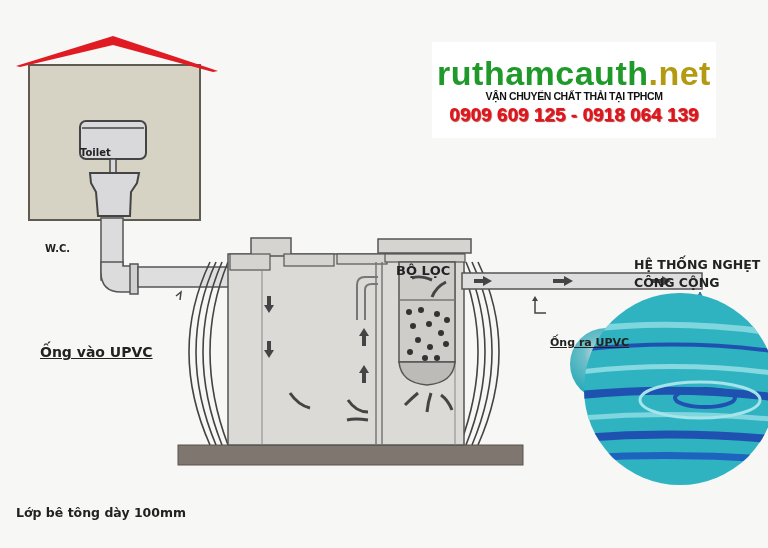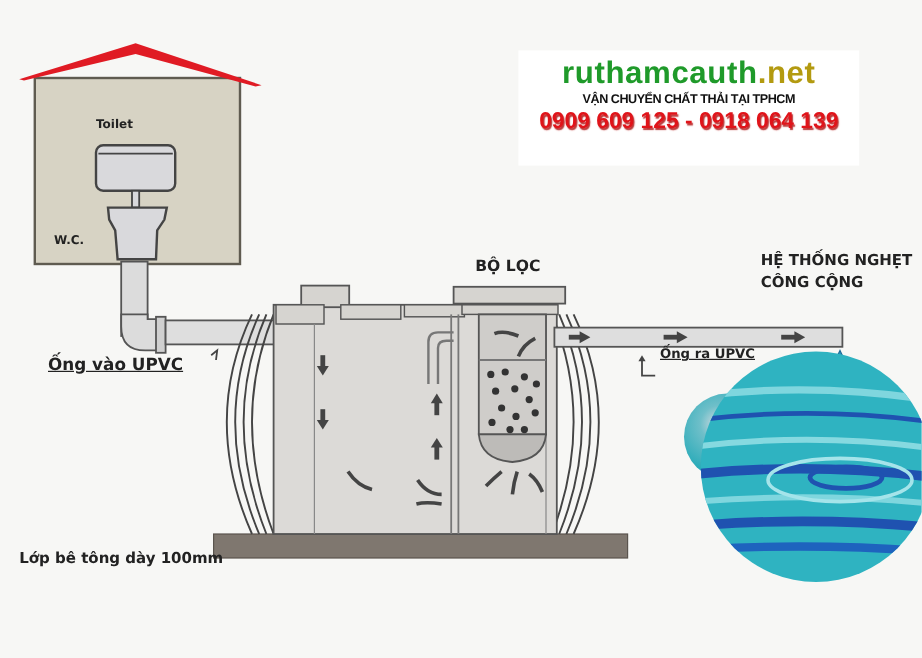--- a/index.html
+++ b/index.html
@@ -1,20 +1,20 @@
 <!DOCTYPE html>
 <html><head>
 <meta charset="utf-8">
 <style>
   html,body{margin:0;padding:0;background:#f7f7f5;}
   body{width:768px;height:548px;position:relative;overflow:hidden;font-family:"DejaVu Sans",sans-serif;}
   svg{position:absolute;left:0;top:0;}
-  .lbl{position:absolute;font-family:"DejaVu Sans",sans-serif;font-weight:bold;color:#222;white-space:nowrap;}
+  .lbl{position:absolute;font-family:"DejaVu Sans",sans-serif;font-weight:bold;color:#222;white-space:nowrap;margin-top:48px;}
   .banner{position:absolute;left:432px;top:42px;width:284px;height:96px;background:#fff;text-align:center;}
-  .brand{font-family:"Liberation Sans",sans-serif;font-weight:bold;font-size:26px;line-height:32px;margin-top:2px;letter-spacing:0.5px;}
+  .brand{font-family:"Liberation Sans",sans-serif;font-weight:bold;font-size:34px;line-height:32px;margin-top:15px;letter-spacing:0.5px;}
   .brand .g{color:#1f9a2a;}
   .brand .y{color:#b39a10;}
   .svc{font-family:"Liberation Sans",sans-serif;font-weight:bold;font-size:10.5px;color:#111;line-height:14px;letter-spacing:-0.4px;}
   .phone{font-family:"Liberation Sans",sans-serif;font-weight:bold;font-size:19px;color:#e0141a;line-height:24px;text-shadow:1px 1px 1px #b33;}
 </style>
 </head>
 <body>
 
 <svg width="768" height="548" viewBox="0 0 768 548">
 

